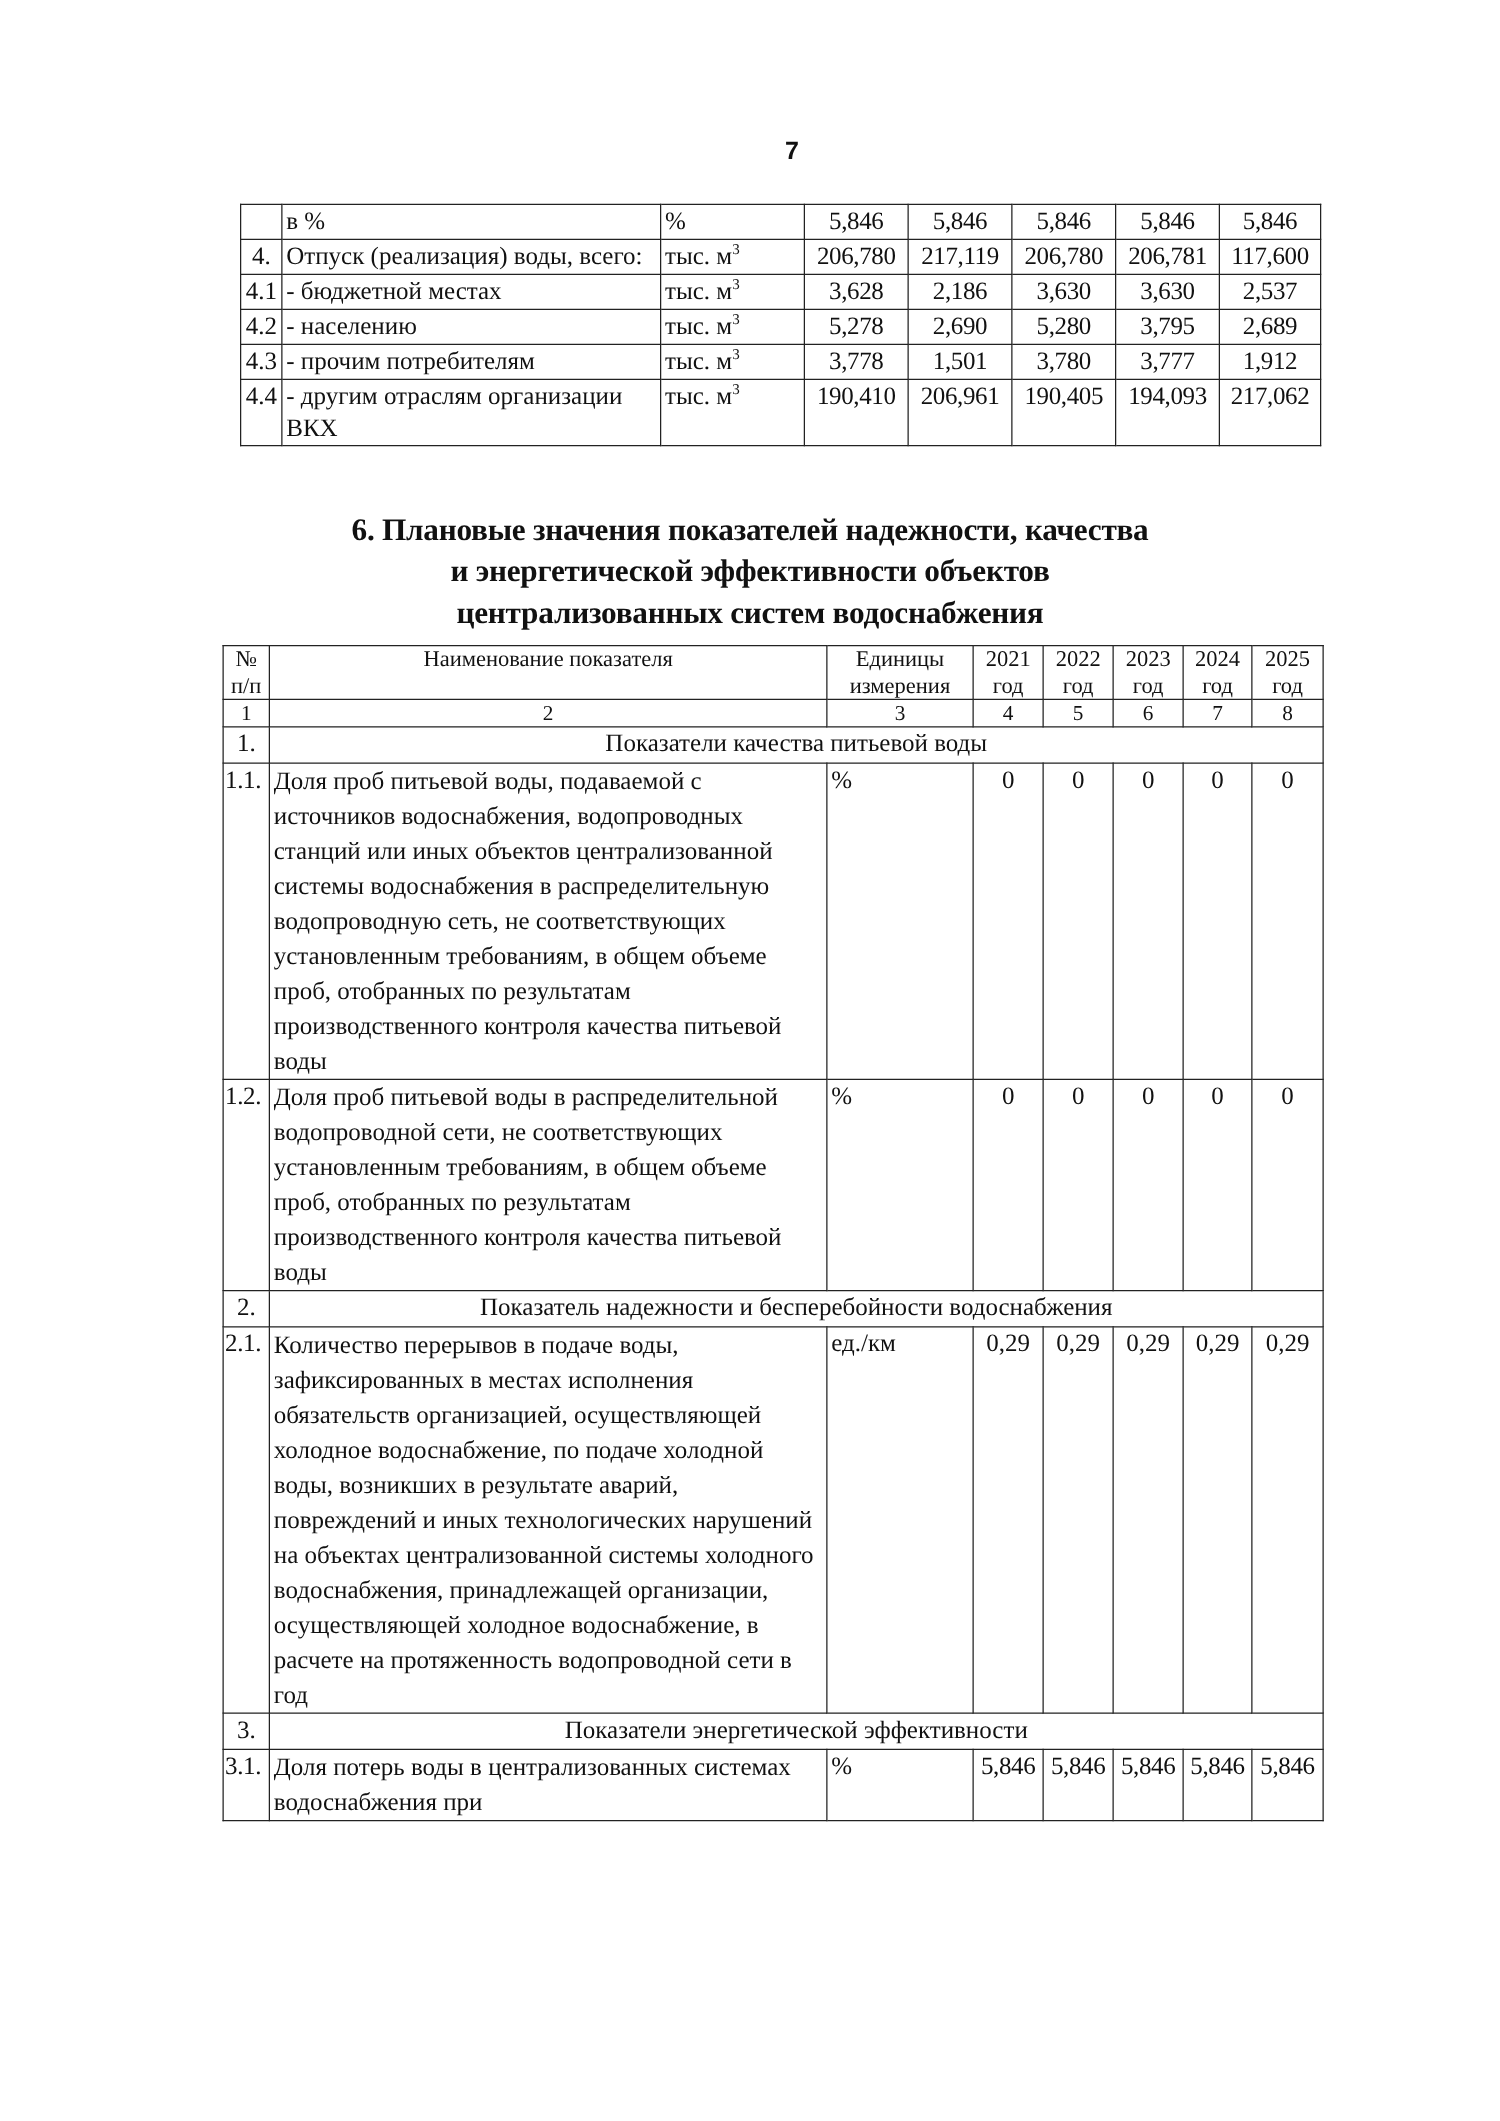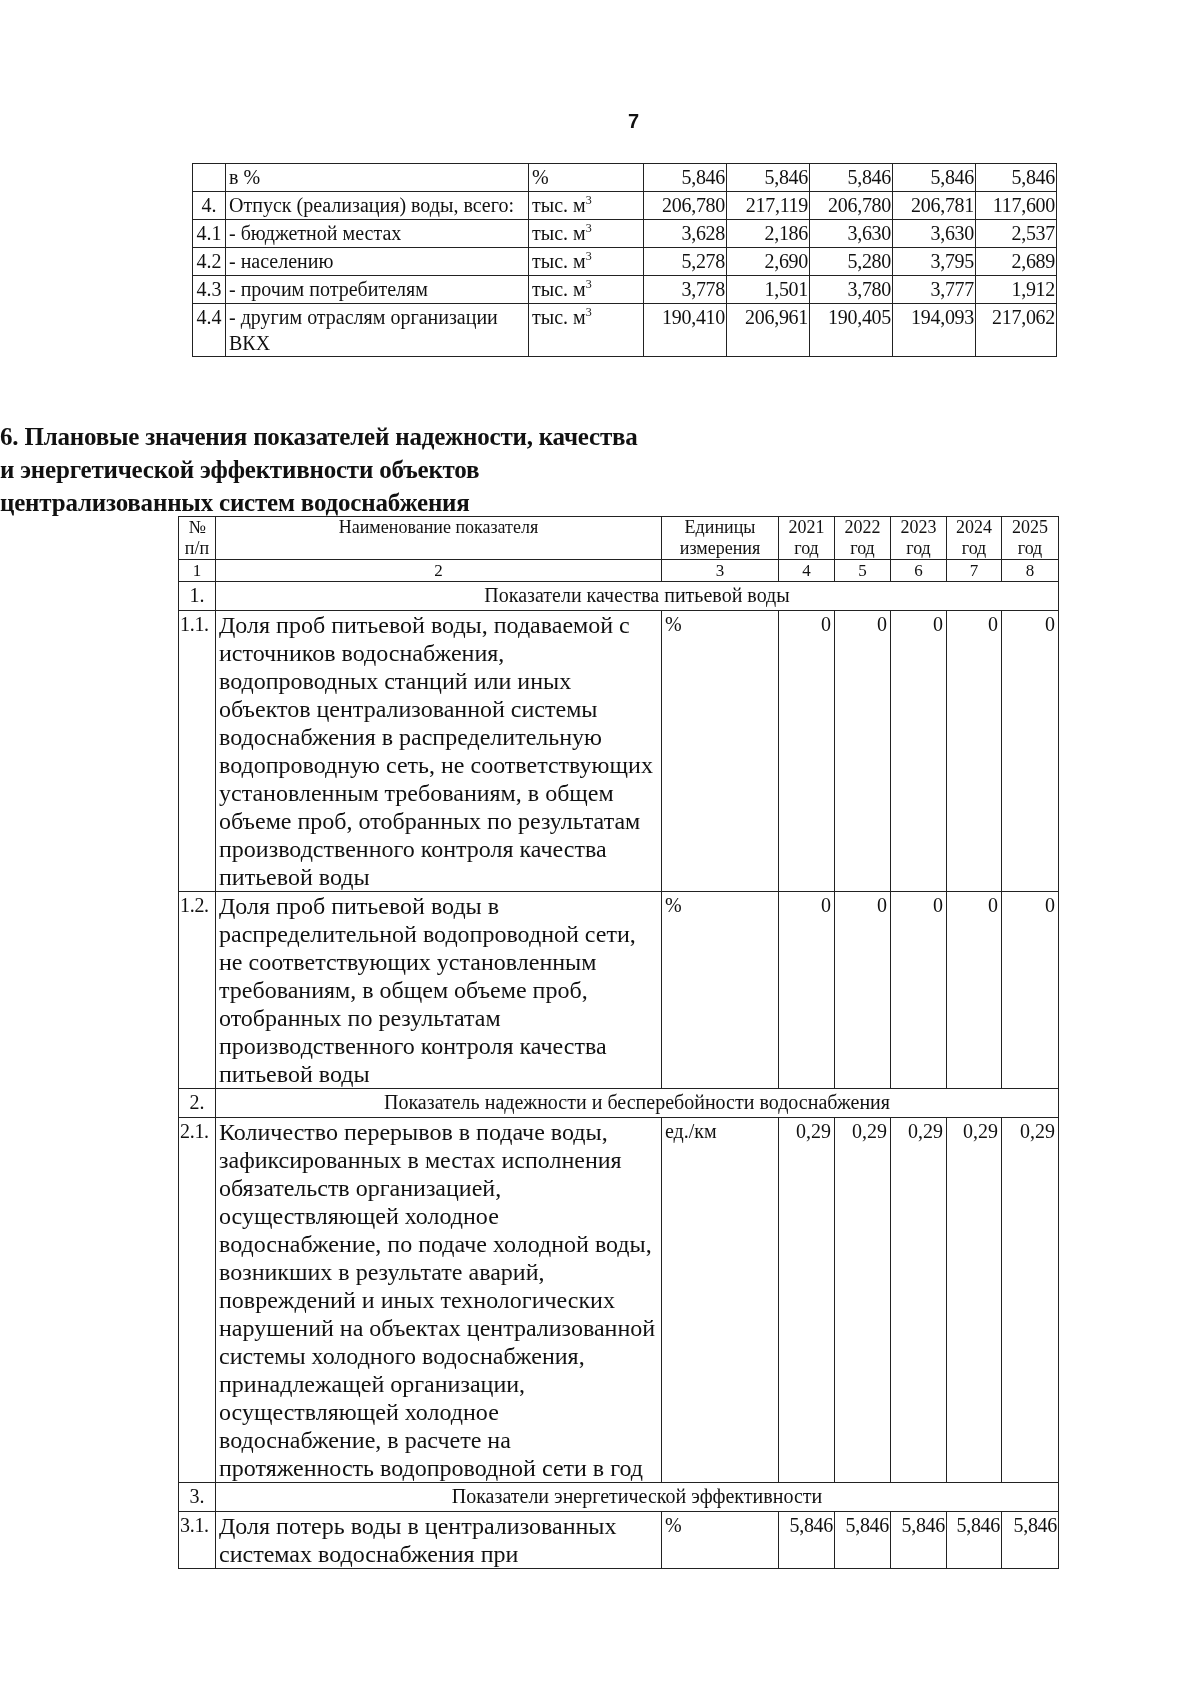--- a/index.html
+++ b/index.html
@@ -4,36 +4,36 @@
 <style>
   html, body { margin: 0; padding: 0; background: #ffffff; }
   body { width: 1200px; height: 1697px; position: relative; overflow: hidden;
          font-family: "Liberation Serif", "DejaVu Serif", serif; color: #111; }
   .page-num { position: absolute; left: 628px; top: 110px; font-weight: bold;
               font-family: "Liberation Sans", sans-serif; font-size: 20px; }
   table { border-collapse: collapse; position: absolute; table-layout: fixed; }
   td { border: 1.6px solid #222; padding: 0 3px; vertical-align: top;
        font-size: 20px; line-height: 26px; }
   .c { text-align: center; }
-  .num { text-align: right; }
+  .num { text-align: center; }
   .tight { padding: 0 1px; letter-spacing: -0.3px; }
   sup { font-size: 12px; line-height: 0; }
 
   #t1 { left: 192px; top: 163px; width: 864px; }
   #t1 td { height: 27px; }
 
-  .title { position: absolute; left: 0; width: 1200px; 
+  .title { position: absolute; left: 0; width: 1200px; text-align: center;
            font-weight: bold; font-size: 25px; line-height: 33px; top: 408px;
-           font-family: "Liberation Serif", serif; letter-spacing: -0.2px; margin-top: 12px; }
+           font-family: "Liberation Serif", serif; letter-spacing: -0.2px; }
 
   #t2 { left: 178px; top: 516px; width: 880px; }
   #t2 td.hdr { font-size: 18px; line-height: 21px; }
   #t2 td.idx { font-size: 17px; line-height: 21px; }
   #t2 .sec td { height: 28px; }
-  .desc { font-size: 24px; line-height: 28px; }
+  .desc { font-size: 20px; line-height: 28px; }
 </style>
 </head>
 <body>
 
 <div class="page-num">7</div>
 
 <table id="t1">
   <colgroup>
     <col style="width:33px">
       <col style="width:303px">

